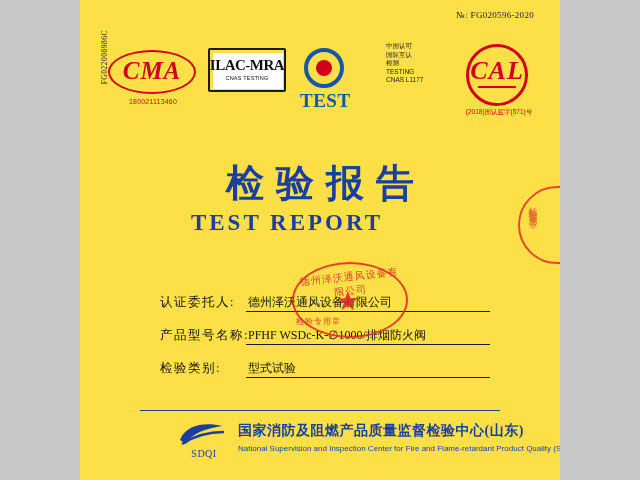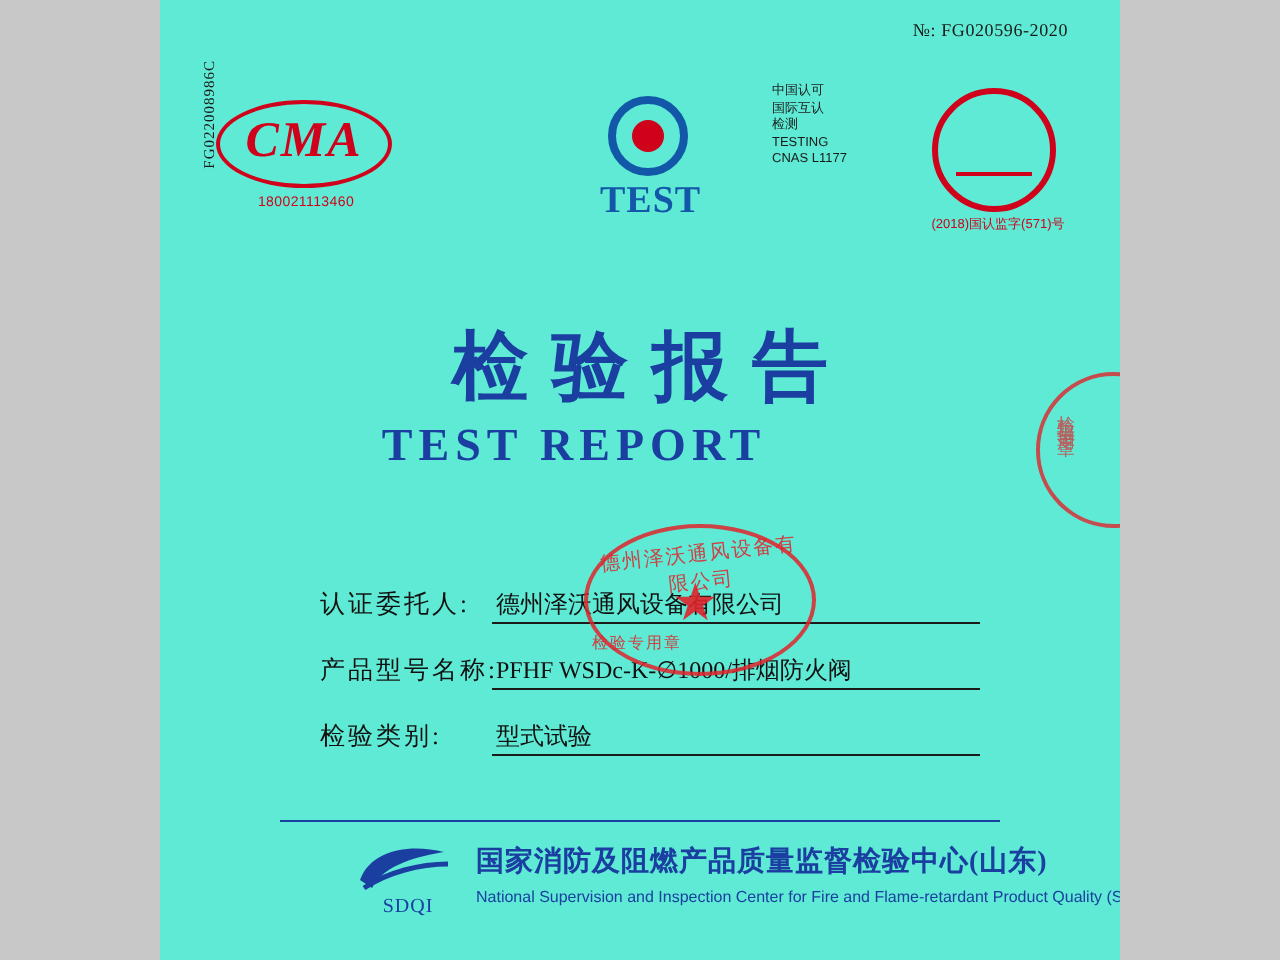--- a/index.html
+++ b/index.html
@@ -5,21 +5,21 @@
   html,body{margin:0;padding:0;}
   body{
     width:640px;height:480px;
     background:#c8c8c8;
     font-family:"Liberation Sans", sans-serif;
     overflow:hidden;
   }
   .page{
     position:absolute;
     left:80px;top:0;width:480px;height:480px;
-    background:#5eead4;
+    background:#fde047;
     overflow:hidden;
   }
   
   .serial{
     position:absolute;top:10px;right:26px;
     font-size:9px;color:#1b1b1b;
     font-family:"Liberation Serif", serif;
     letter-spacing:0.3px;
     white-space:nowrap;
   }
@@ -223,36 +223,44 @@
   <div class="vcode">FG022008986C</div>
 
   <div class="logos">
 
     <div class="logo cma">
       <div class="oval"></div>
       <div class="txt">CMA</div>
       <div class="num">180021113460</div>
     </div>
 
+    <div class="logo ilac">
+      <div class="box">
+        <div class="inner"></div>
+      </div>
+      <div class="word">ILAC-MRA</div>
+      <div class="sub">CNAS TESTING</div>
+    </div>
 
     <div class="logo cnas">
       <div class="ring"></div>
       <div class="name">TEST</div>
     </div>
 
     <div class="logo cnastext">
       <div class="cn">中国认可</div>
       <div class="cn">国际互认</div>
       <div class="cn">检测</div>
       <div>TESTING</div>
       <div>CNAS L1177</div>
     </div>
 
     <div class="logo cal">
       <div class="circ"></div>
+      <div class="letters">CAL</div>
       <div class="under"></div>
       <div class="note">(2018)国认监字(571)号</div>
     </div>
 
   </div>
 
   <div class="title-cn">检验报告</div>
   <div class="title-en">TEST REPORT</div>
 
   <div class="stamp2">

